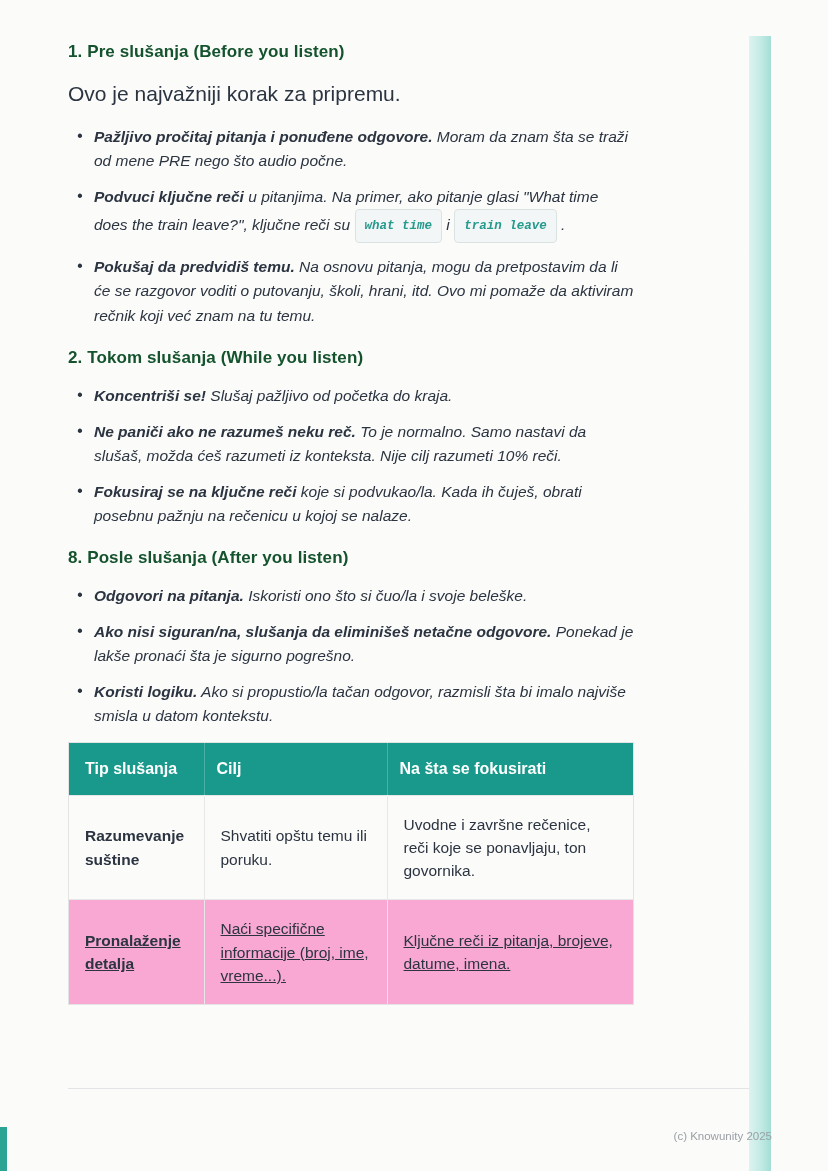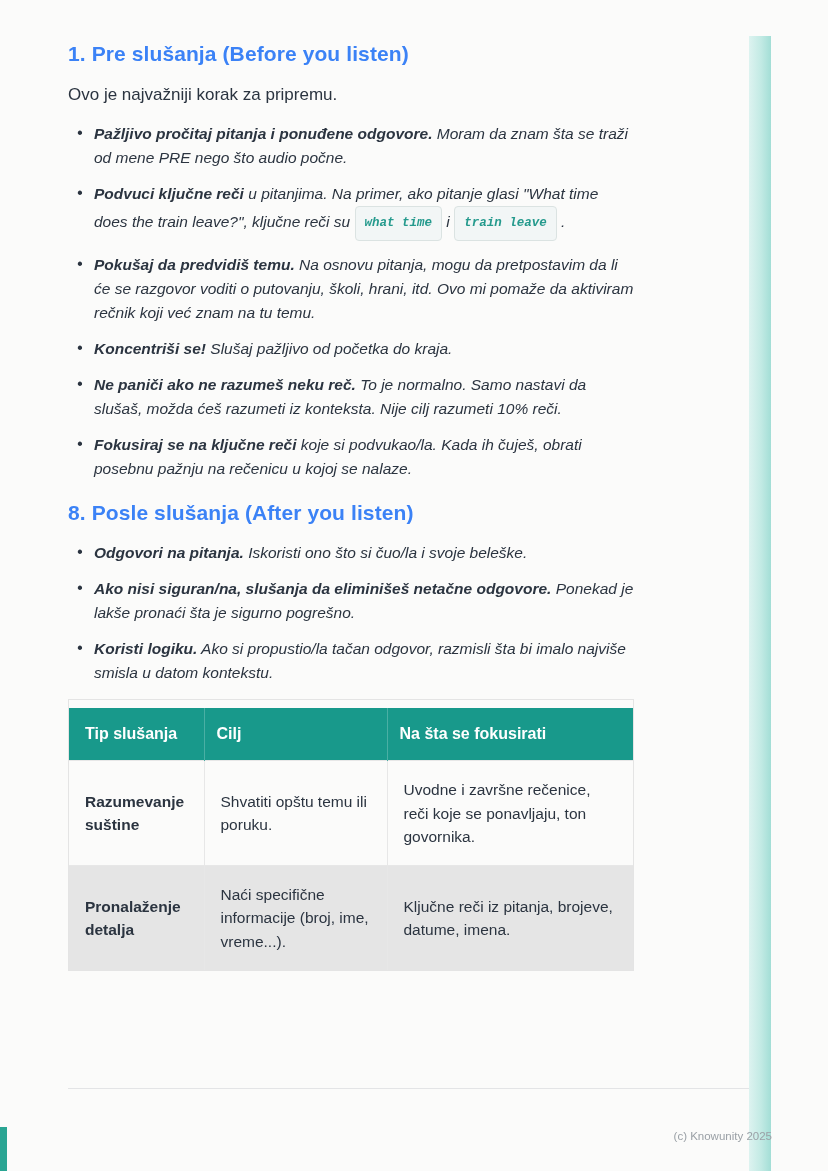--- a/index.html
+++ b/index.html
@@ -10,29 +10,29 @@
     font-family:"Liberation Sans","DejaVu Sans",sans-serif;
     color:#2b3440;
     overflow:hidden;
   }
   .page-content {
     position:absolute;
     left:68px; top:30px;
     width:566px;
   }
   .section-heading {
-    color:#3b82f6;
-    font-size:21px;
+    color:#14532d;
+    font-size:17px;
     font-weight:700;
     letter-spacing:.1px;
     margin:20px 0 16px;
   }
   section:first-child .section-heading { margin-top:12px; }
   .intro {
-    font-size:17px;
+    font-size:21px;
     line-height:1.55;
     margin:0 0 14px;
   }
   ul.bullets { list-style:none; margin:0;font-style:italic; }
   ul.bullets li {
     position:relative;
     padding-left:26px;
     margin-bottom:12px;
     font-size:15.5px;
     line-height:1.55;
@@ -60,39 +60,38 @@
     vertical-align:1px;
   }
   .table-wrap {
     margin-top:14px;
     border:1px solid #e4e4e4;
   }
   table.summary {
     width:100%;
     border-collapse:collapse;
     font-size:15.5px;
-    margin-top:8px;
   }
   table.summary thead th {
     background:#18998b;
     color:#ffffff;
     font-weight:700;
     font-size:16px;
     text-align:left;
     padding:17px 16px;
   }
   table.summary thead th + th { border-left:1px solid rgba(255,255,255,.22);padding-left:12px; }
   table.summary tbody td {
     padding:17px 16px;
     line-height:1.5;
     vertical-align:middle;
     border-top:1px solid #e7e7e7;
   }
   table.summary tbody td + td { border-left:1px solid #e7e7e7; }
-  table.summary tbody tr:nth-child(2) { background:#e5e5e5; }
+  table.summary tbody tr:nth-child(2) { background:#f9a8d4;text-decoration:underline; }
   td.col-head { font-weight:700; }
   .divider {
     position:absolute;
     left:68px; top:1088px;
     width:692px; height:1px;
     background:#e3e4e6;
   }
   .footer-credit {
     position:absolute;
     top:1130px; right:56px;
@@ -124,20 +123,21 @@
     <h2 class="section-heading">1. Pre slušanja (Before you listen)</h2>
     <p class="intro">Ovo je najvažniji korak za pripremu.</p>
     <ul class="bullets">
       <li><strong>Pažljivo pročitaj pitanja i ponuđene odgovore.</strong><span> Moram da znam šta se traži od mene PRE nego što audio počne.</span></li>
       <li><strong>Podvuci ključne reči</strong><span> u pitanjima. Na primer, ako pitanje glasi "What time does the train leave?", ključne reči su </span><code class="kbd">what time</code><span> i </span><code class="kbd">train leave</code><span> .</span></li>
       <li><strong>Pokušaj da predvidiš temu.</strong><span> Na osnovu pitanja, mogu da pretpostavim da li će se razgovor voditi o putovanju, školi, hrani, itd. Ovo mi pomaže da aktiviram rečnik koji već znam na tu temu.</span></li>
     </ul>
   </section>
 
   <section>
+    <h2 class="section-heading">2. Tokom slušanja (While you listen)</h2>
     <ul class="bullets">
       <li><strong>Koncentriši se!</strong><span> Slušaj pažljivo od početka do kraja.</span></li>
       <li><strong>Ne paniči ako ne razumeš neku reč.</strong><span> To je normalno. Samo nastavi da slušaš, možda ćeš razumeti iz konteksta. Nije cilj razumeti 10% reči.</span></li>
       <li><strong>Fokusiraj se na ključne reči</strong><span> koje si podvukao/la. Kada ih čuješ, obrati posebnu pažnju na rečenicu u kojoj se nalaze.</span></li>
     </ul>
   </section>
 
   <section>
     <h2 class="section-heading">8. Posle slušanja (After you listen)</h2>
     <ul class="bullets">

